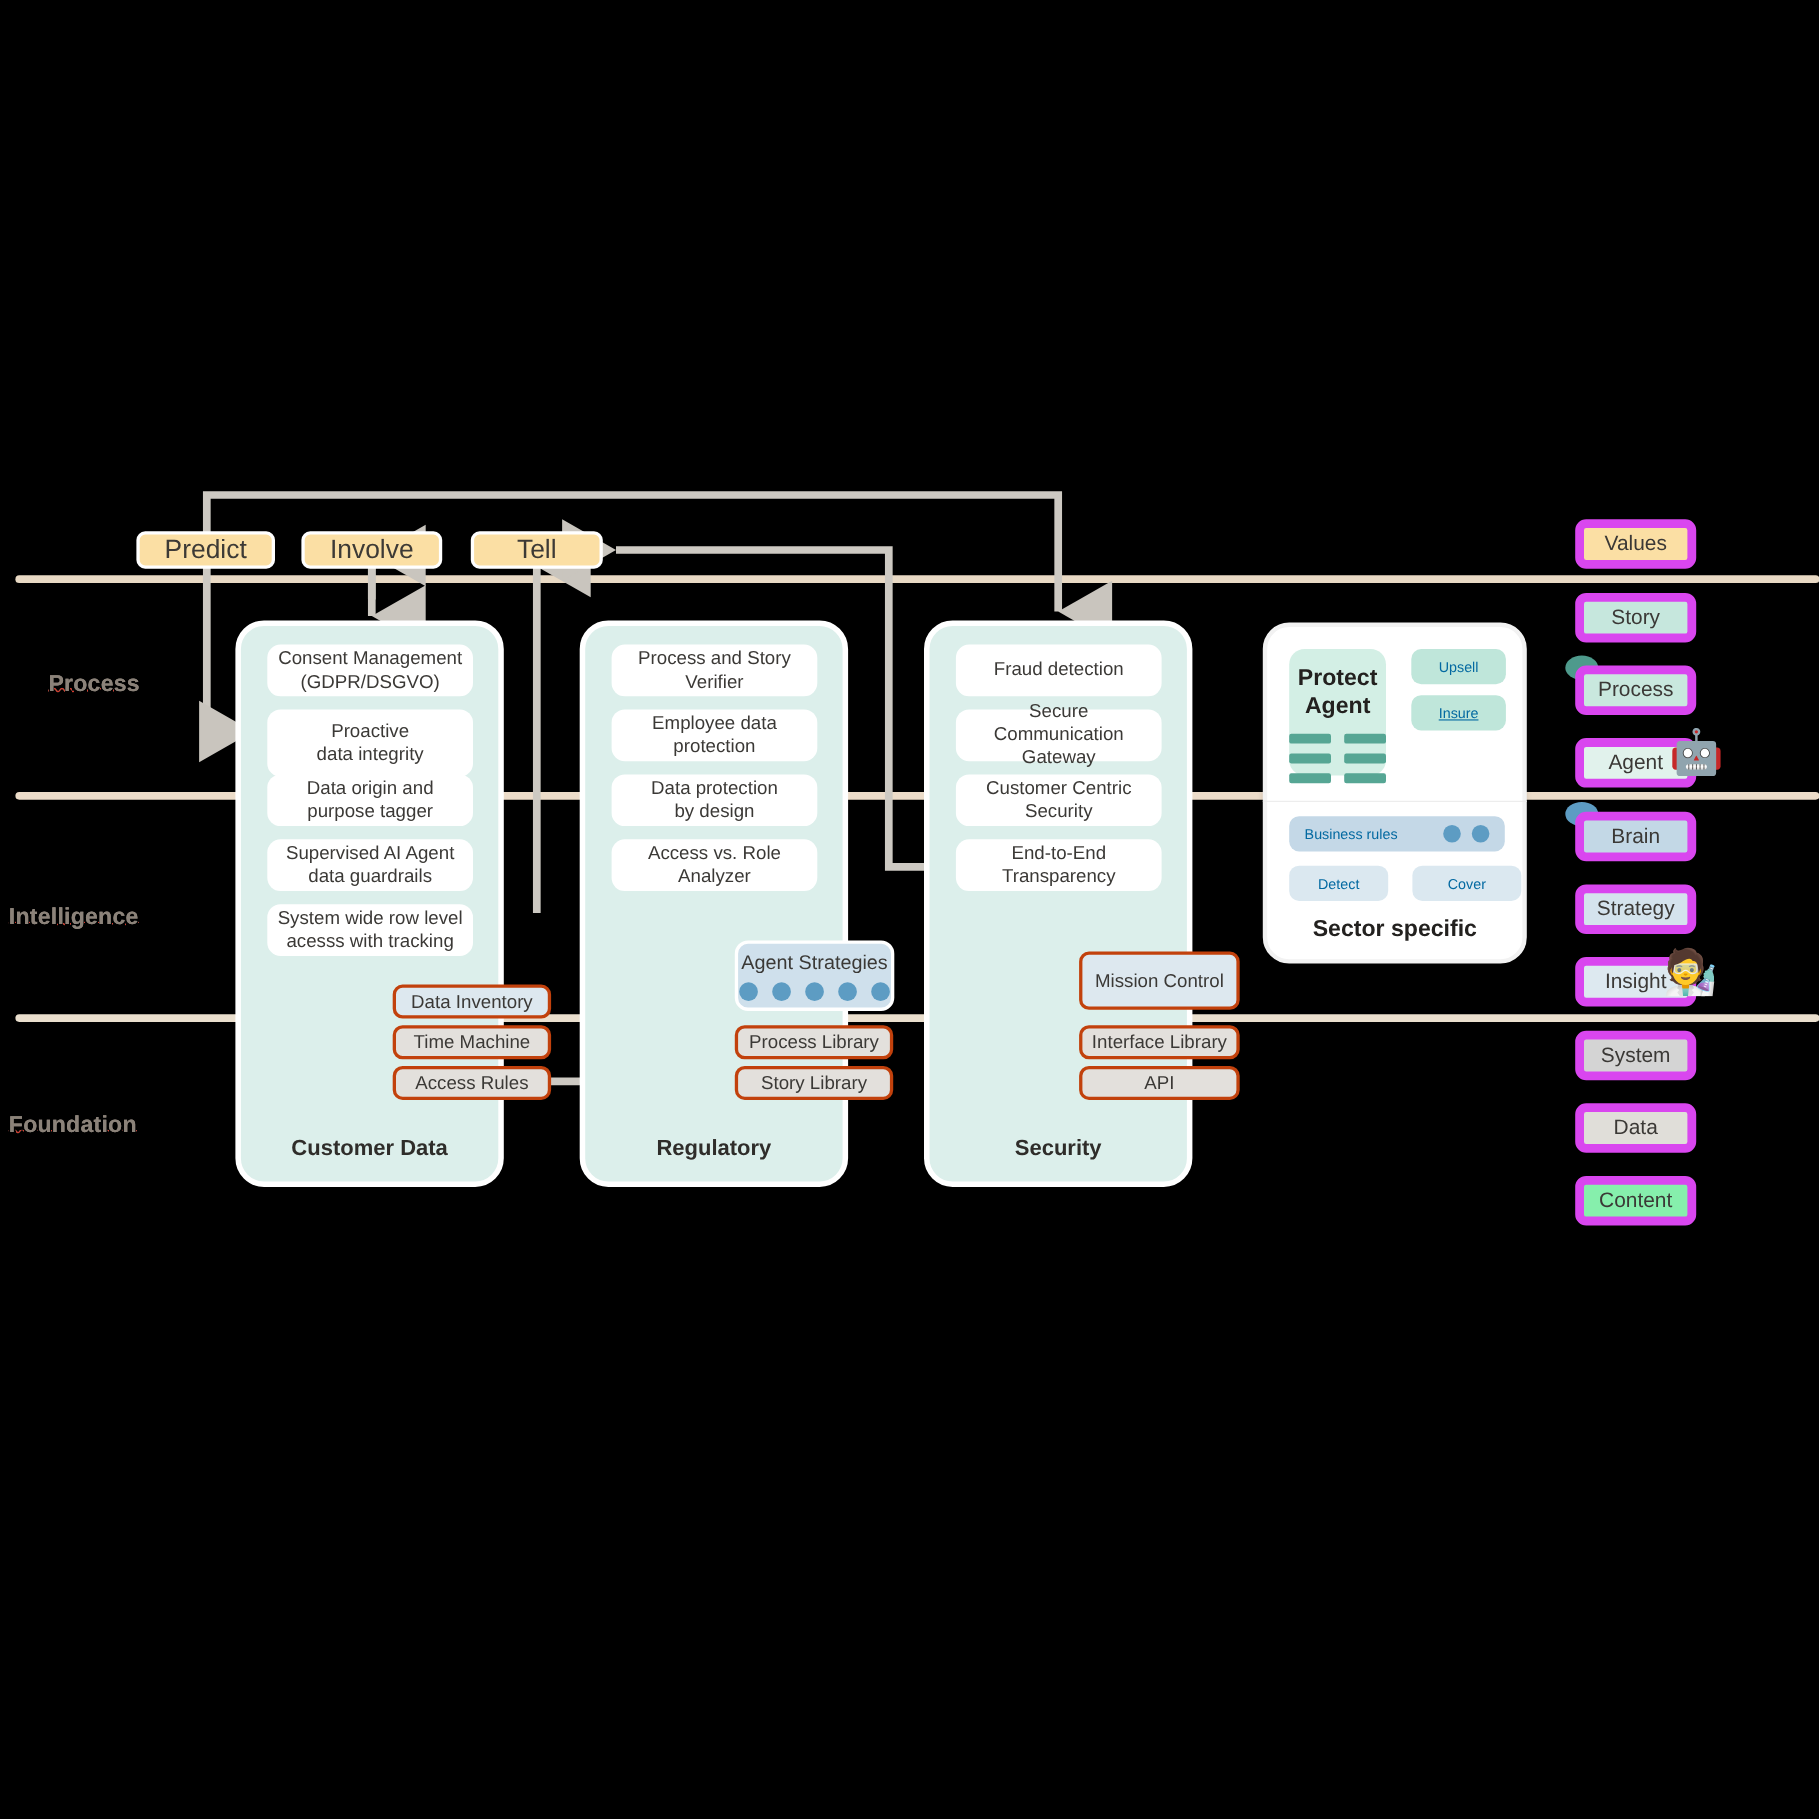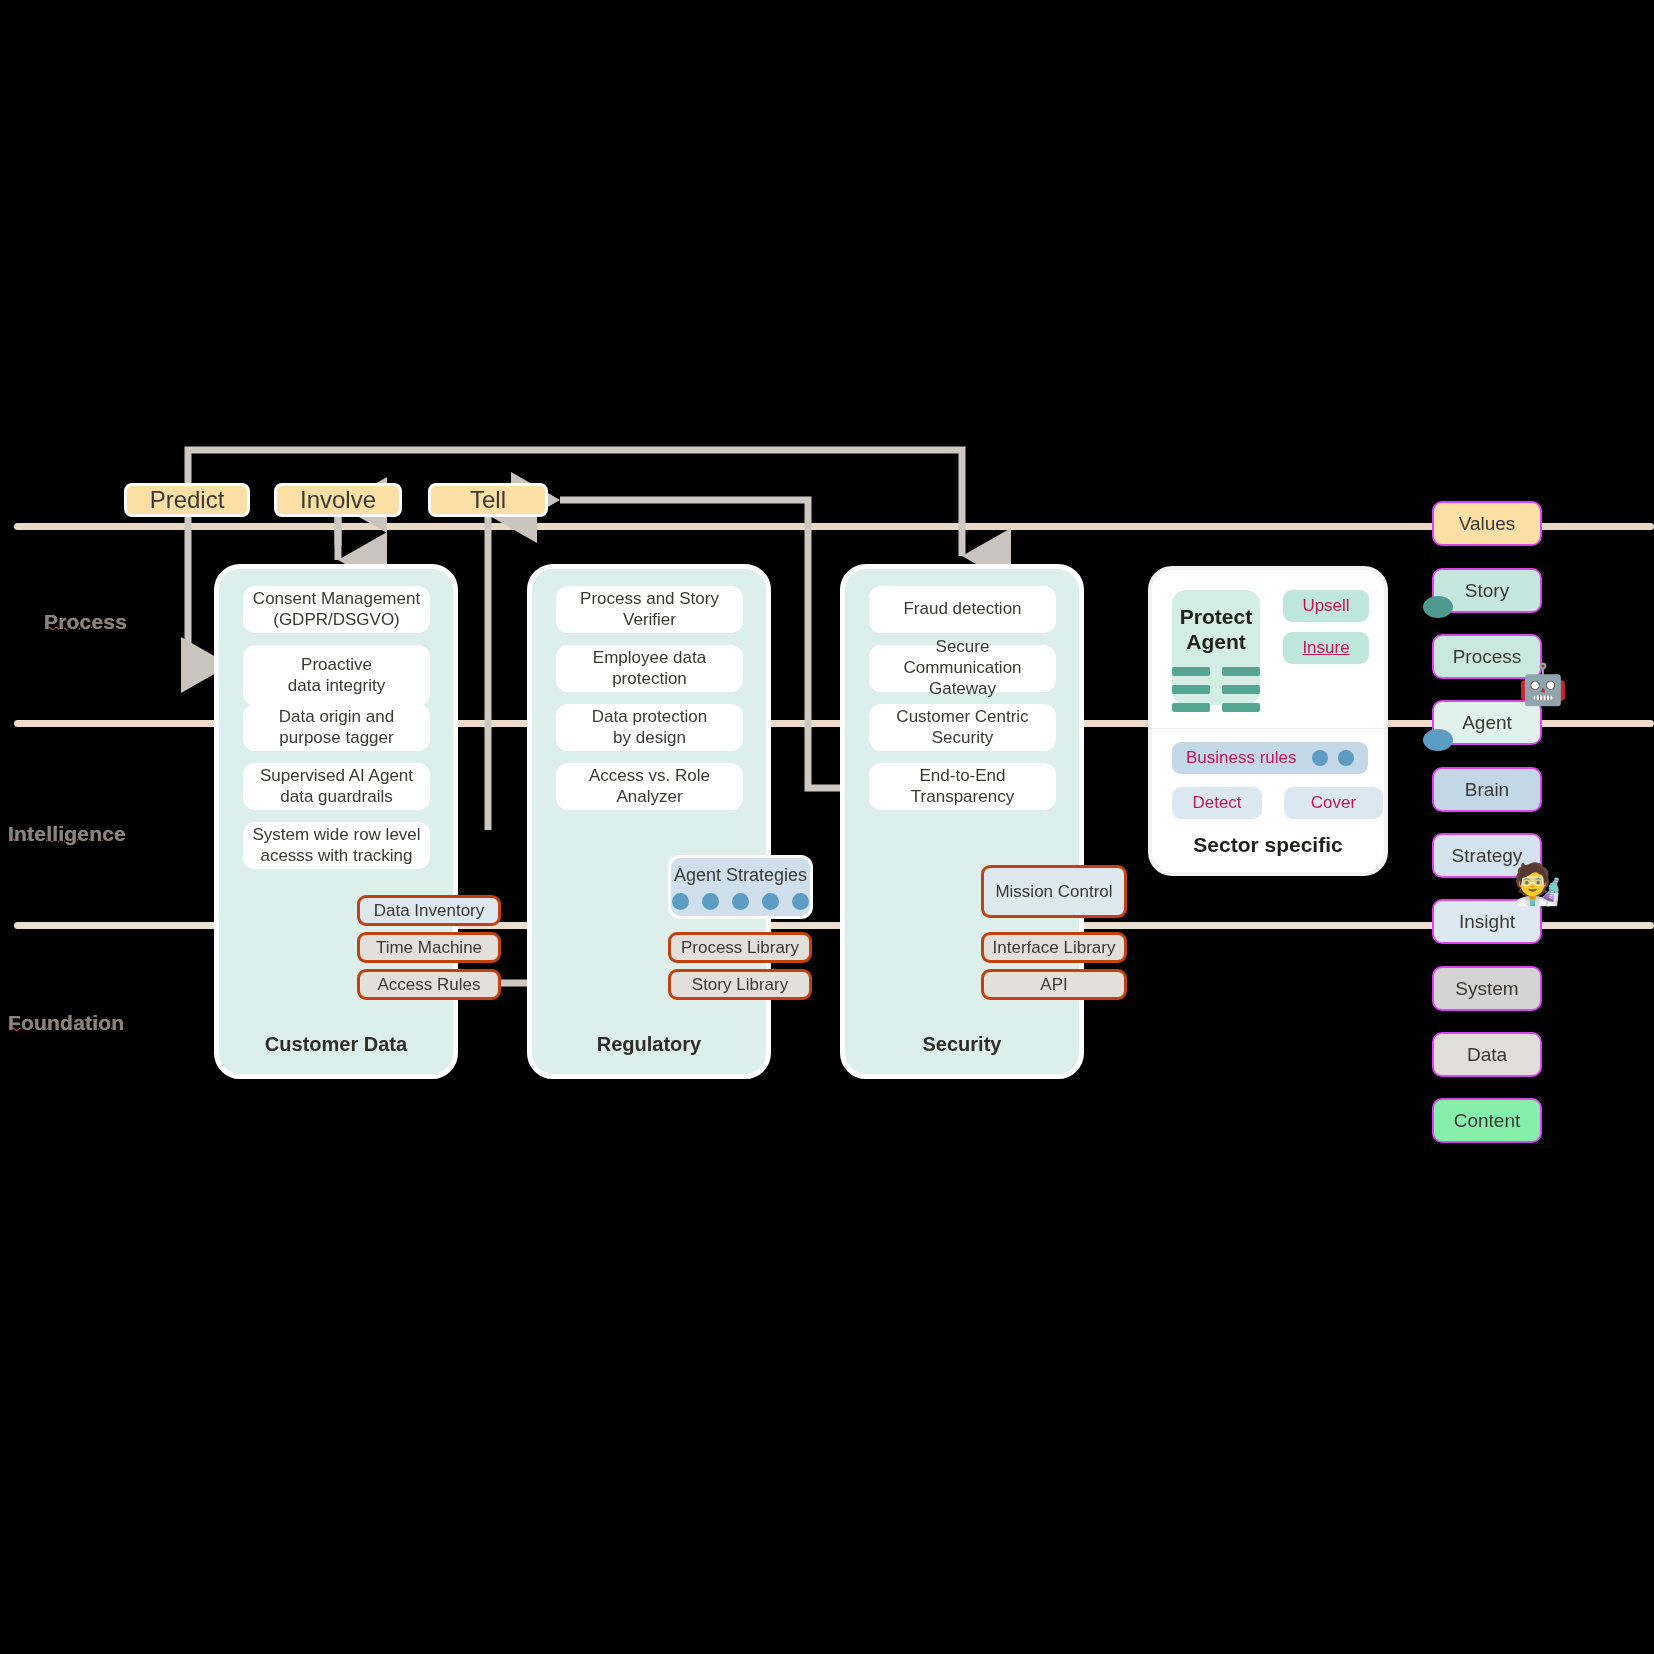--- a/index.html
+++ b/index.html
@@ -50,34 +50,34 @@
   
   .sector{position:absolute;background:#fff;border:4px solid #f2f2f2;border-radius:24px;
           box-sizing:border-box;box-shadow:0 1px 5px rgba(0,0,0,.12);}
   .protect-card{position:absolute;background:#d3efe5;border-radius:14px;display:flex;
                 flex-direction:column;align-items:center;justify-content:flex-start;
                 padding-top:14px;box-sizing:border-box;}
   .protect-card .pc-t{font-size:21px;font-weight:700;color:#23211f;line-height:1.2;text-align:center;}
   .bars{display:grid;grid-template-columns:repeat(2,38px);grid-auto-rows:9px;gap:9px 12px;margin-top:13px;}
   .bar{background:#56a694;border-radius:2px;}
   .sec-pill{position:absolute;height:32px;border-radius:9px;display:flex;align-items:center;
-            justify-content:center;font-size:17px;color:#be185d;box-sizing:border-box;}
+            justify-content:center;font-size:13px;color:#0369a1;box-sizing:border-box;}
   .sec-pill.teal{background:#bfe6da;}
   .sec-pill.blue{background:#dbe8f0;}
   .sec-pill.bluedk{background:#c4d8e7;}
   .sector-divider{position:absolute;height:1px;background:#ececec;}
   .sector-title{position:absolute;width:100%;text-align:center;font-size:21px;
                 font-weight:700;color:#23211f;}
   .bdots{display:flex;gap:10px;position:absolute;}
   .bdot{width:16px;height:16px;border-radius:50%;background:#5d9cc3;}
 
   
-  .side-pill{position:absolute;width:110px;height:45px;border:2px solid #d946ef;border-radius:10px;
+  .side-pill{position:absolute;width:110px;height:45px;border:8px solid #d946ef;border-radius:10px;
              display:flex;align-items:center;justify-content:center;font-size:19px;
-             color:#3b3936;box-sizing:border-box;margin-top:29px;}
+             color:#3b3936;box-sizing:border-box;}
   .s-yellow{background:#fbdfa4;}
   .s-teal{background:#c6e7dd;}
   .s-teal2{background:#c9e8de;}
   .s-tealpale{background:#e1f2ec;}
   .s-blue{background:#c3d8e6;}
   .s-blue2{background:#d4e3ed;}
   .s-blue3{background:#dde9f0;}
   .s-grey{background:#d4d4d4;}
   .s-grey2{background:#e0ded9;}
   .s-grey3{background:#86efac;}

